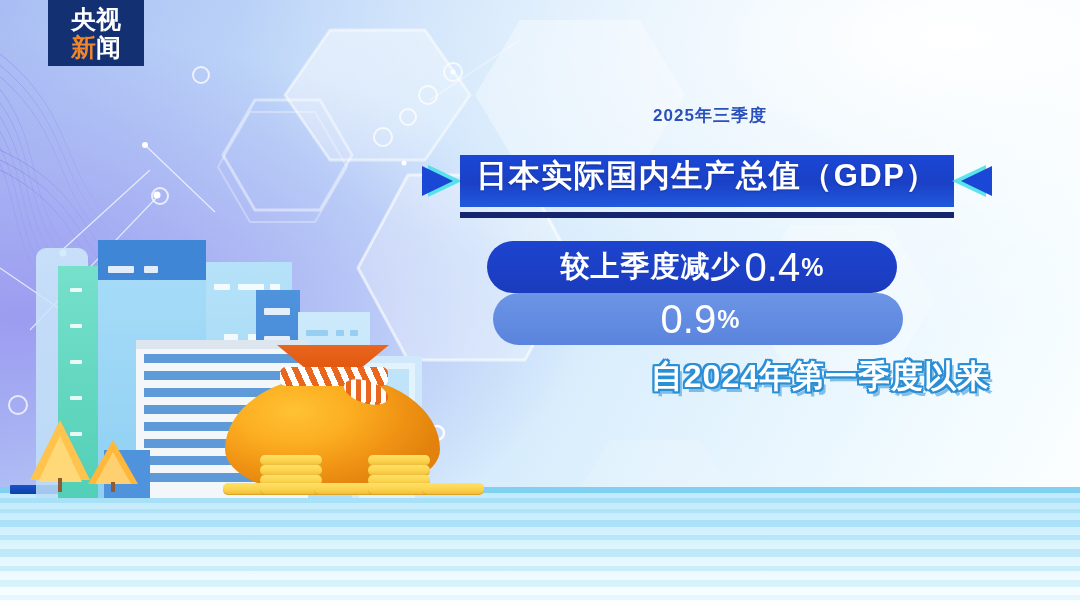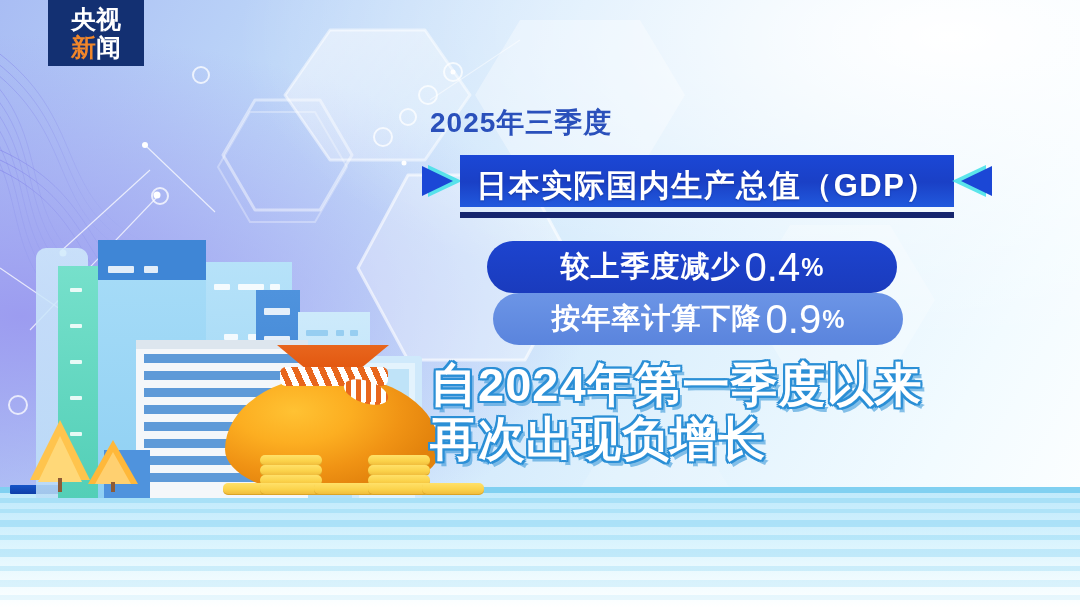--- a/index.html
+++ b/index.html
@@ -61,28 +61,28 @@
     background:linear-gradient(180deg,#ffe169 0%,#fbd24a 55%,#efb93a 100%);
     box-shadow:inset 0 -1px 0 rgba(180,120,0,.35);
   }
 
   
   .tree-tri { position:absolute; }
   .trunk { position:absolute; width:4px; background:#8d5b37; }
 
   
   .eyebrow {
-    position:absolute; left:430px; top:104px; width:560px; 
-    font-size:28px; font-weight:bold; color:#2a50bb; letter-spacing:1px;
+    position:absolute; left:430px; top:104px; width:560px; text-align:center;
+    font-size:17px; font-weight:bold; color:#2a50bb; letter-spacing:1px;
   }
   .banner-wrap { position:absolute; left:422px; top:155px; width:570px; height:68px; }
   .banner {
     position:absolute; left:38px; top:0; width:494px; height:52px;
     background:linear-gradient(180deg,#1b47d6 0%,#1a40c6 52%,#2159dd 100%);
-    display:flex; align-items:flex-end; justify-content:center;
+    display:flex; align-items:flex-start; justify-content:center;
   }
   .banner span {
     color:#fff; font-size:31px; font-weight:bold; letter-spacing:1.5px;
     text-shadow:0 1px 2px rgba(0,0,40,.25);
   }
   .banner-underline {
     position:absolute; left:38px; top:57px; width:494px; height:6px;
     background:#16266e;
   }
   .arrow { position:absolute; top:8px; width:46px; height:36px; }
@@ -97,22 +97,22 @@
   }
   .pill-b {
     left:493px; top:293px; width:410px;
     background:linear-gradient(180deg,#6c95e6,#5a84dd);
   }
   .pill .txt { color:#fff; font-weight:bold; font-size:29px; letter-spacing:1px; }
   .pill .num { color:#fff; font-weight:normal; font-size:40px; letter-spacing:0; margin-left:4px; }
   .pill .pct { color:#fff; font-weight:bold; font-size:25px; margin-left:1px; }
 
   .footline {
-    position:absolute; left:430px; top:358px; width:560px; text-align:left;
-    font-size:47px; font-weight:bold; line-height:1.14; color:#ffffff;
+    position:absolute; left:430px; top:358px; width:560px; text-align:right;
+    font-size:32px; font-weight:bold; line-height:1.14; color:#ffffff;
     letter-spacing:1px;
     text-shadow:
       2px 0 0 #2b8fd6, -2px 0 0 #2b8fd6, 0 2px 0 #2b8fd6, 0 -2px 0 #2b8fd6,
       2px 2px 0 #2b8fd6, -2px -2px 0 #2b8fd6, 2px -2px 0 #2b8fd6, -2px 2px 0 #2b8fd6,
       4px 5px 0 rgba(43,143,214,.55);
   }
 
   
   .logo {
     position:absolute; left:48px; top:0; width:96px; height:66px;
@@ -340,23 +340,21 @@
     </svg>
   </div>
 
   <div class="pill pill-a">
     <span class="txt">较上季度减少</span>
     <span class="num">0.4</span>
     <span class="pct">%</span>
   </div>
 
   <div class="pill pill-b">
-    <span class="txt">按年率计算下降</span>
     <span class="num">0.9</span>
     <span class="pct">%</span>
   </div>
 
   <div class="footline">
     <div>自2024年第一季度以来</div>
-    <div>再次出现负增长</div>
   </div>
 
 </div>
 
 </body></html>

